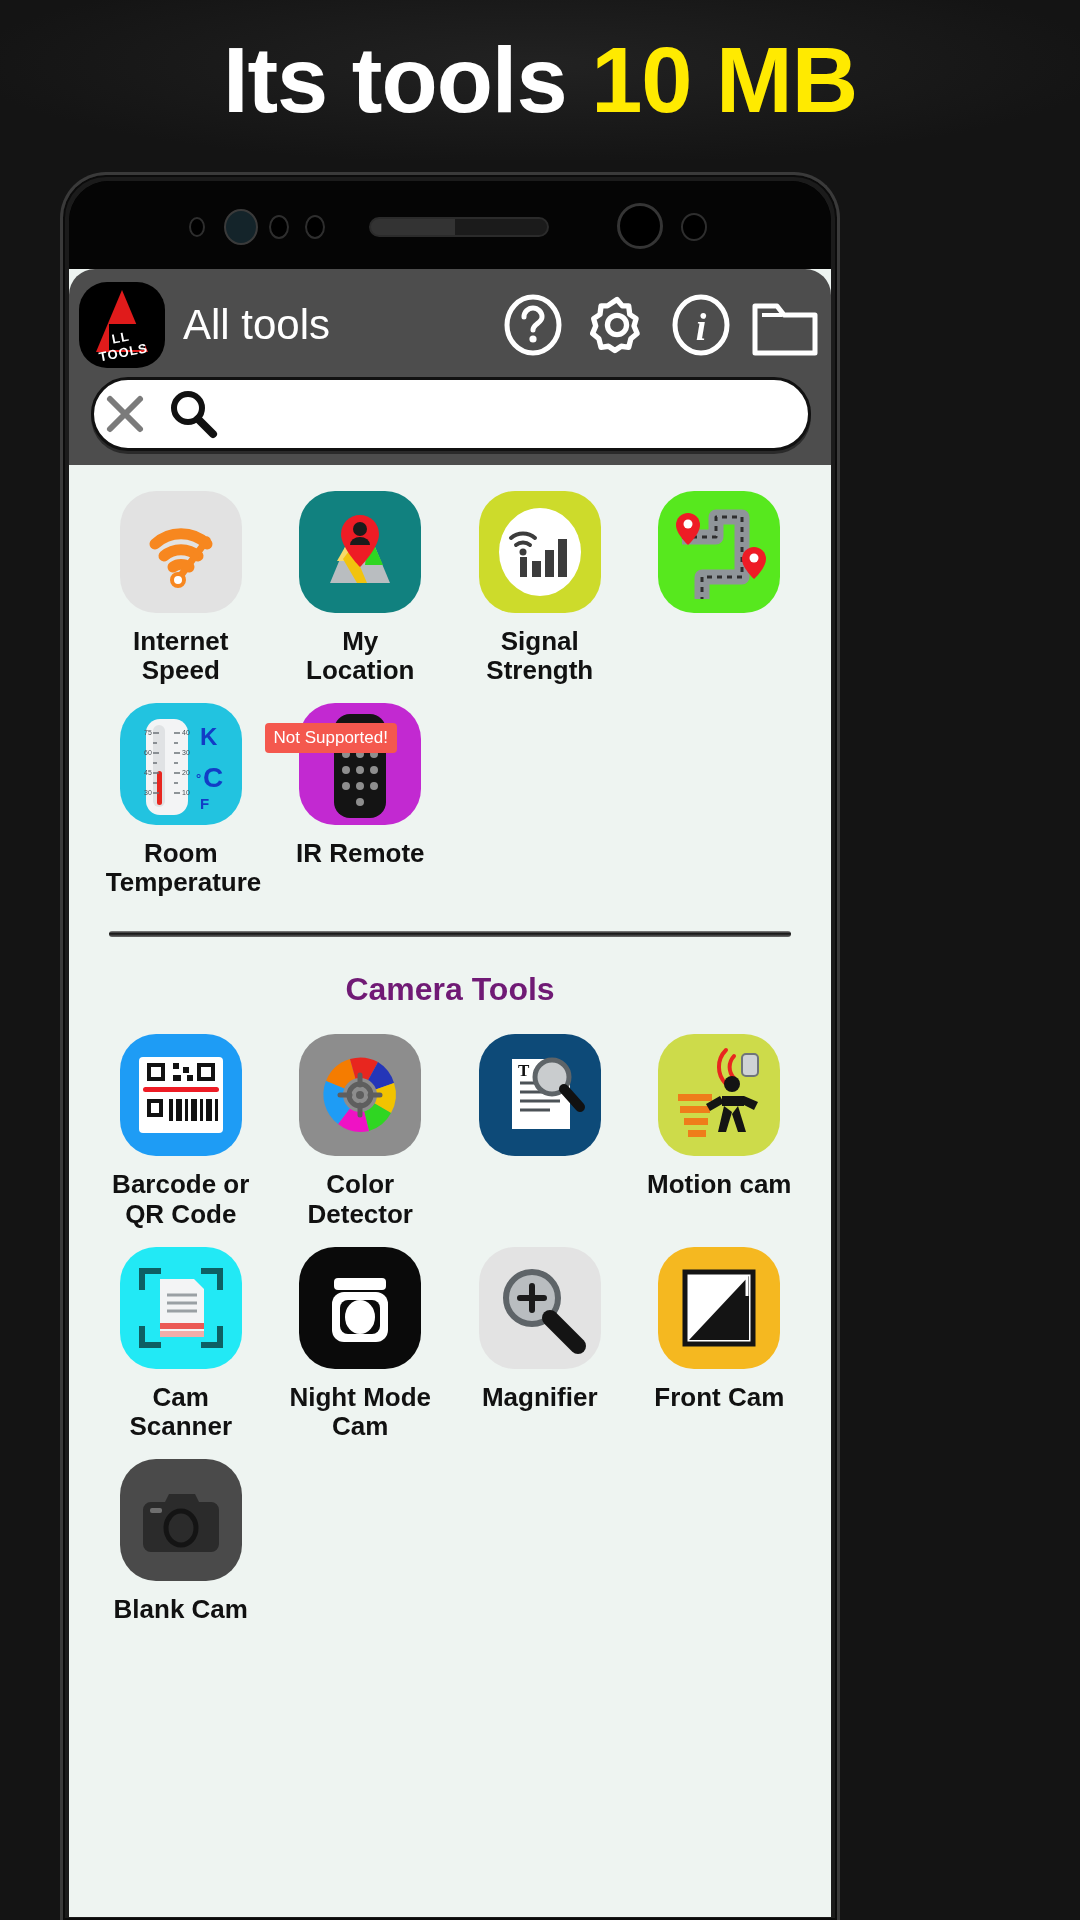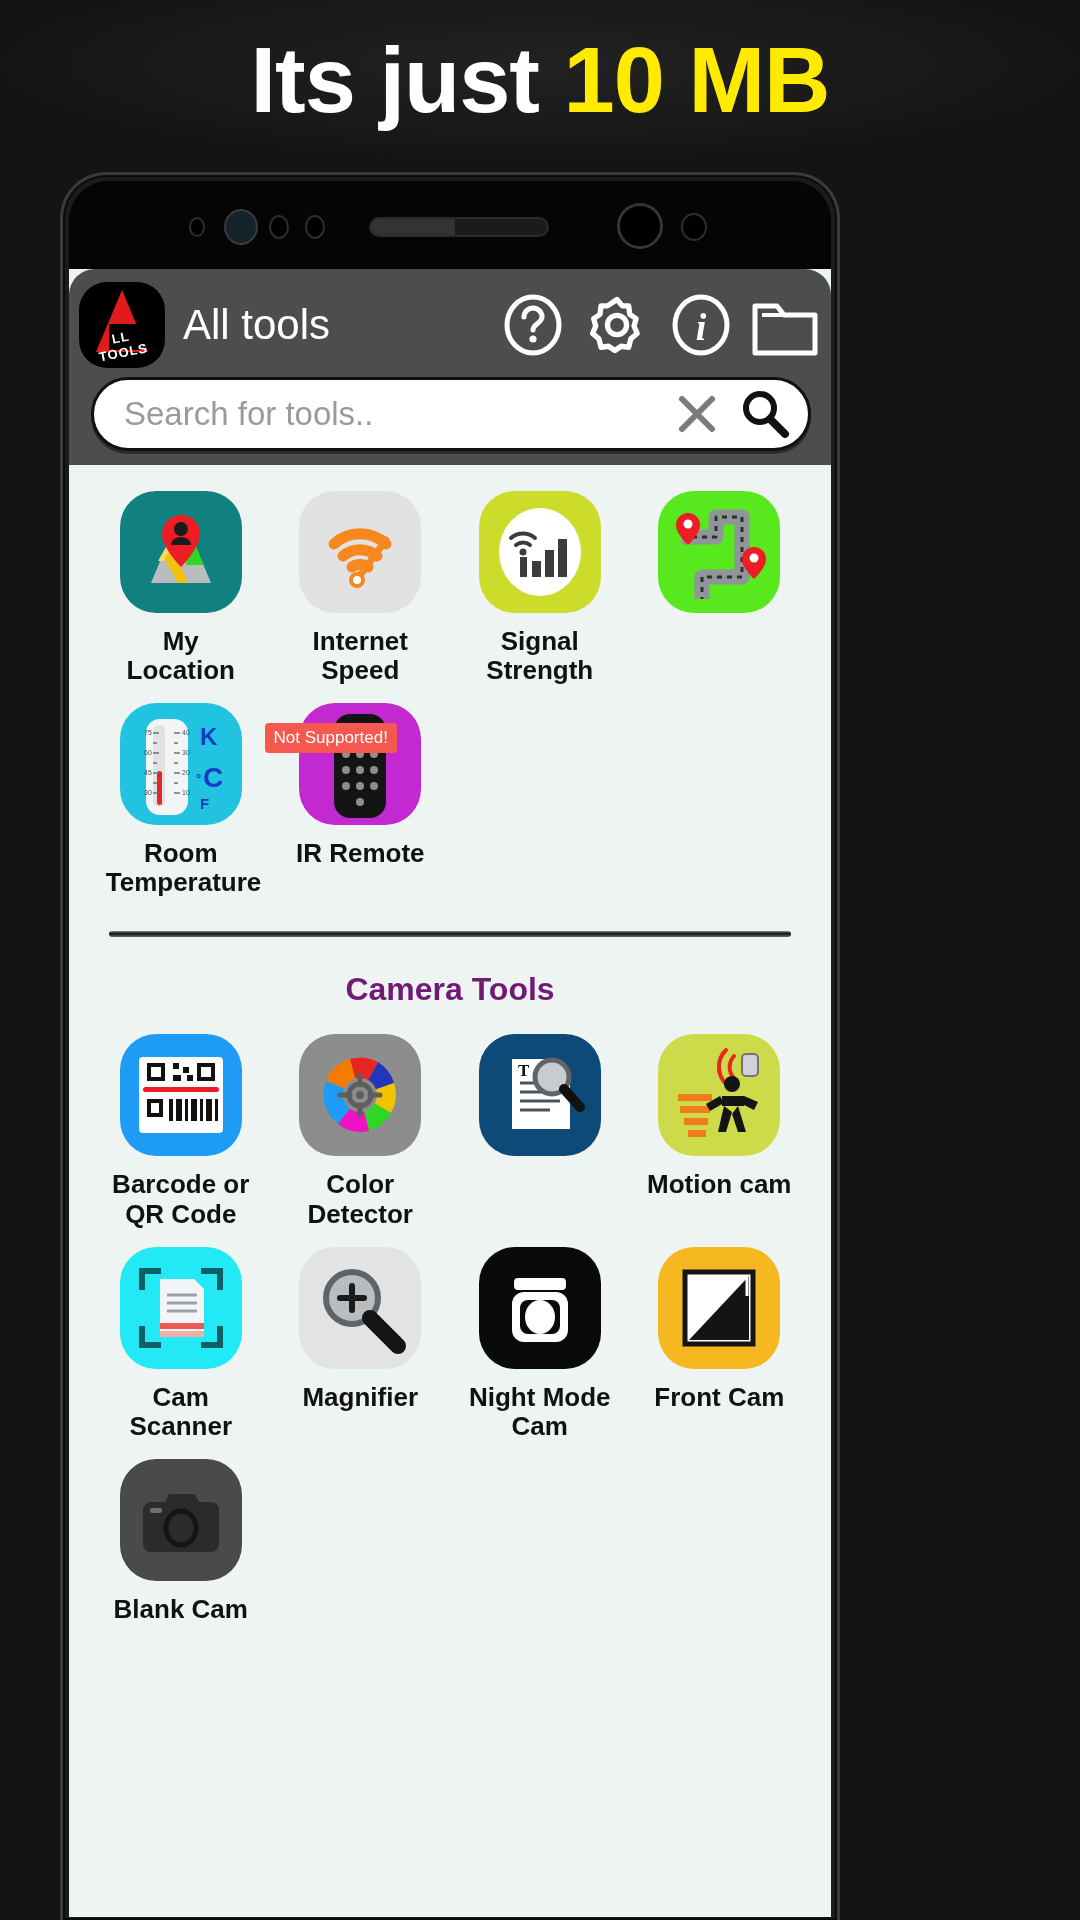--- a/index.html
+++ b/index.html
@@ -168,21 +168,21 @@
     text-align:center; font-size:32px; font-weight:bold;
     color:#701a75; margin:34px 0 26px 0;
     font-family:"Liberation Sans", sans-serif;
   }
 </style>
 </head>
 <body>
 
 <div class="promo-banner">
   <div class="promo-text">
-    <span>Its just </span><span class="promo-accent">10 MB</span>
+    <span>Its tools </span><span class="promo-accent">10 MB</span>
   </div>
 </div>
 
 <div class="phone">
  <div class="phone-bezel">
 
   <div class="notch-row">
     <span class="sensor s1"></span>
     <span class="sensor s2"></span>
     <span class="sensor s3"></span>
@@ -228,65 +228,64 @@
 
         <div class="tb-icon">
           <svg width="70" height="66" viewBox="0 0 70 66">
             <path d="M5 14 h22 l7 9 h31 v38 H5 z" fill="none" stroke="#fff" stroke-width="5" stroke-linejoin="round"></path>
             <path d="M12 23 h20" fill="none" stroke="#fff" stroke-width="4"></path>
           </svg>
         </div>
       </div>
 
       <div class="search-wrap">
-        <input class="search-input-fake" type="text" value="" placeholder="Search for tools.." style="">
         <span class="clear-x">
           <svg width="46" height="46" viewBox="0 0 46 46">
             <path d="M8 8 L38 38 M38 8 L8 38" stroke="#7b7b7b" stroke-width="6" stroke-linecap="round"></path>
           </svg>
         </span>
         <span class="search-mag">
           <svg width="56" height="56" viewBox="0 0 56 56">
             <circle cx="23" cy="22" r="14" fill="none" stroke="#111" stroke-width="6"></circle>
             <path d="M33 33 L48 48" stroke="#111" stroke-width="8" stroke-linecap="round"></path>
           </svg>
         </span>
       </div>
     </div>
 
     <div class="content">
 
       <div class="grid">
 
         <div class="cell">
+          <div class="tile" style="background:#e2e2e2">
+            <svg width="92" height="92" viewBox="0 0 92 92">
+              <path d="M20 38 a38 38 0 0 1 52 0" fill="none" stroke="#f7871f" stroke-width="11" stroke-linecap="round"></path>
+              <path d="M29 50 a26 26 0 0 1 34 0" fill="none" stroke="#f7871f" stroke-width="11" stroke-linecap="round"></path>
+              <path d="M38 61 a14 14 0 0 1 16 0" fill="none" stroke="#f7871f" stroke-width="11" stroke-linecap="round"></path>
+              <path d="M72 34 L44 72" stroke="#f7871f" stroke-width="7" stroke-linecap="round"></path>
+              <circle cx="43" cy="74" r="6" fill="#fff" stroke="#f7871f" stroke-width="4"></circle>
+            </svg>
+          </div>
+          <div class="cell-label">Internet Speed</div>
+        </div>
+
+        <div class="cell">
           <div class="tile" style="background:#11817f">
             <svg width="110" height="110" viewBox="0 0 110 110">
               <path d="M25 86 L40 50 L70 50 L85 86 Z" fill="#b9bdc0"></path>
               <path d="M40 50 L55 50 L48 64 L32 64 Z" fill="#f6d96a"></path>
               <path d="M62 50 L70 50 L78 68 L60 68 Z" fill="#2fd622"></path>
               <path d="M47 50 L62 86 L52 86 L38 62 Z" fill="#f2c30e"></path>
               <path d="M55 18 a19 19 0 0 1 19 19 c0 14 -19 33 -19 33 s-19 -19 -19 -33 a19 19 0 0 1 19 -19z" fill="#ee1c25"></path>
               <circle cx="55" cy="32" r="7" fill="#1b1b1b"></circle>
               <path d="M45 48 a10 8 0 0 1 20 0 z" fill="#1b1b1b"></path>
             </svg>
           </div>
           <div class="cell-label">My Location</div>
-        </div>
-
-        <div class="cell">
-          <div class="tile" style="background:#e2e2e2">
-            <svg width="92" height="92" viewBox="0 0 92 92">
-              <path d="M20 38 a38 38 0 0 1 52 0" fill="none" stroke="#f7871f" stroke-width="11" stroke-linecap="round"></path>
-              <path d="M29 50 a26 26 0 0 1 34 0" fill="none" stroke="#f7871f" stroke-width="11" stroke-linecap="round"></path>
-              <path d="M38 61 a14 14 0 0 1 16 0" fill="none" stroke="#f7871f" stroke-width="11" stroke-linecap="round"></path>
-              <path d="M72 34 L44 72" stroke="#f7871f" stroke-width="7" stroke-linecap="round"></path>
-              <circle cx="43" cy="74" r="6" fill="#fff" stroke="#f7871f" stroke-width="4"></circle>
-            </svg>
-          </div>
-          <div class="cell-label">Internet Speed</div>
         </div>
 
         <div class="cell">
           <div class="tile" style="background:#cddb2b">
             <svg width="110" height="110" viewBox="0 0 110 110">
               <ellipse cx="55" cy="55" rx="41" ry="44" fill="#fff"></ellipse>
               <path d="M26 41 a18 18 0 0 1 24 0" fill="none" stroke="#3c3c3c" stroke-width="4" stroke-linecap="round"></path>
               <path d="M31 48 a11 11 0 0 1 14 0" fill="none" stroke="#3c3c3c" stroke-width="4" stroke-linecap="round"></path>
               <circle cx="38" cy="55" r="3.5" fill="#3c3c3c"></circle>
               <rect x="35" y="60" width="7" height="20" fill="#3c3c3c"></rect>
@@ -482,43 +481,43 @@
                 <path d="M41 42 h30 M41 50 h30 M41 58 h30"></path>
               </g>
               <rect x="34" y="70" width="44" height="6" fill="#e8261f" opacity=".75"></rect>
               <rect x="34" y="78" width="44" height="6" fill="#f39b96" opacity=".8"></rect>
             </svg>
           </div>
           <div class="cell-label">Cam Scanner</div>
         </div>
 
         <div class="cell">
-          <div class="tile" style="background:#e3e3e3">
-            <svg width="104" height="104" viewBox="0 0 104 104">
-              <circle cx="44" cy="42" r="26" fill="#b9bdc0" stroke="#5e6468" stroke-width="6"></circle>
-              <path d="M44 30 v24 M32 42 h24" stroke="#1b1b1b" stroke-width="6" stroke-linecap="round"></path>
-              <path d="M62 62 L90 90" stroke="#141414" stroke-width="16" stroke-linecap="round"></path>
-            </svg>
-          </div>
-          <div class="cell-label">Magnifier</div>
-        </div>
-
-        <div class="cell">
           <div class="tile" style="background:#0a0a0a">
             <svg width="104" height="104" viewBox="0 0 104 104">
               <rect x="26" y="22" width="52" height="12" rx="4" fill="#fff"></rect>
               <rect x="24" y="36" width="56" height="50" rx="12" fill="#fff"></rect>
               <rect x="32" y="44" width="40" height="34" rx="8" fill="#0a0a0a"></rect>
               <ellipse cx="52" cy="61" rx="15" ry="17" fill="#fff"></ellipse>
             </svg>
           </div>
           <div class="cell-label">Night Mode Cam</div>
         </div>
 
         <div class="cell">
+          <div class="tile" style="background:#e3e3e3">
+            <svg width="104" height="104" viewBox="0 0 104 104">
+              <circle cx="44" cy="42" r="26" fill="#b9bdc0" stroke="#5e6468" stroke-width="6"></circle>
+              <path d="M44 30 v24 M32 42 h24" stroke="#1b1b1b" stroke-width="6" stroke-linecap="round"></path>
+              <path d="M62 62 L90 90" stroke="#141414" stroke-width="16" stroke-linecap="round"></path>
+            </svg>
+          </div>
+          <div class="cell-label">Magnifier</div>
+        </div>
+
+        <div class="cell">
           <div class="tile" style="background:#f5b820">
             <svg width="104" height="104" viewBox="0 0 104 104">
               <rect x="18" y="16" width="68" height="72" fill="#fff" stroke="#141414" stroke-width="5"></rect>
               <path d="M22 84 L82 20 L82 84 Z" fill="#141414"></path>
               <path d="M62 22 L80 22 L80 40" fill="none" stroke="#fff" stroke-width="3"></path>
             </svg>
           </div>
           <div class="cell-label">Front Cam</div>
         </div>
 

